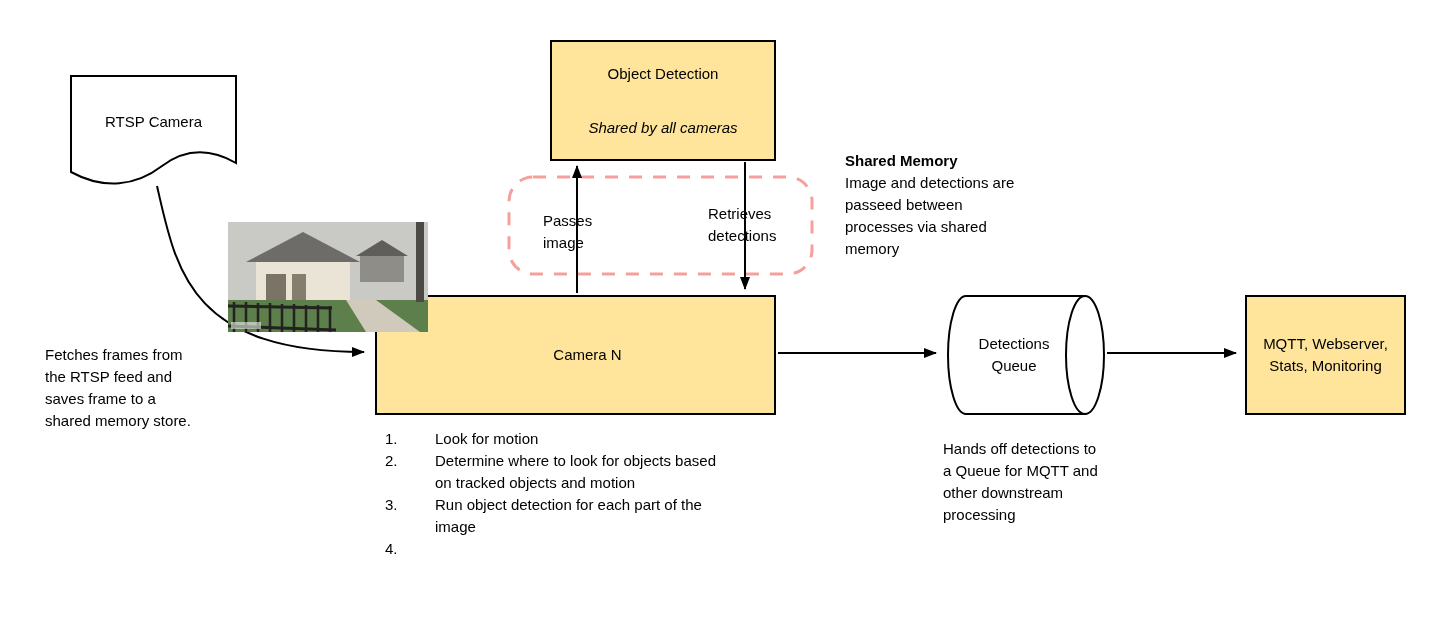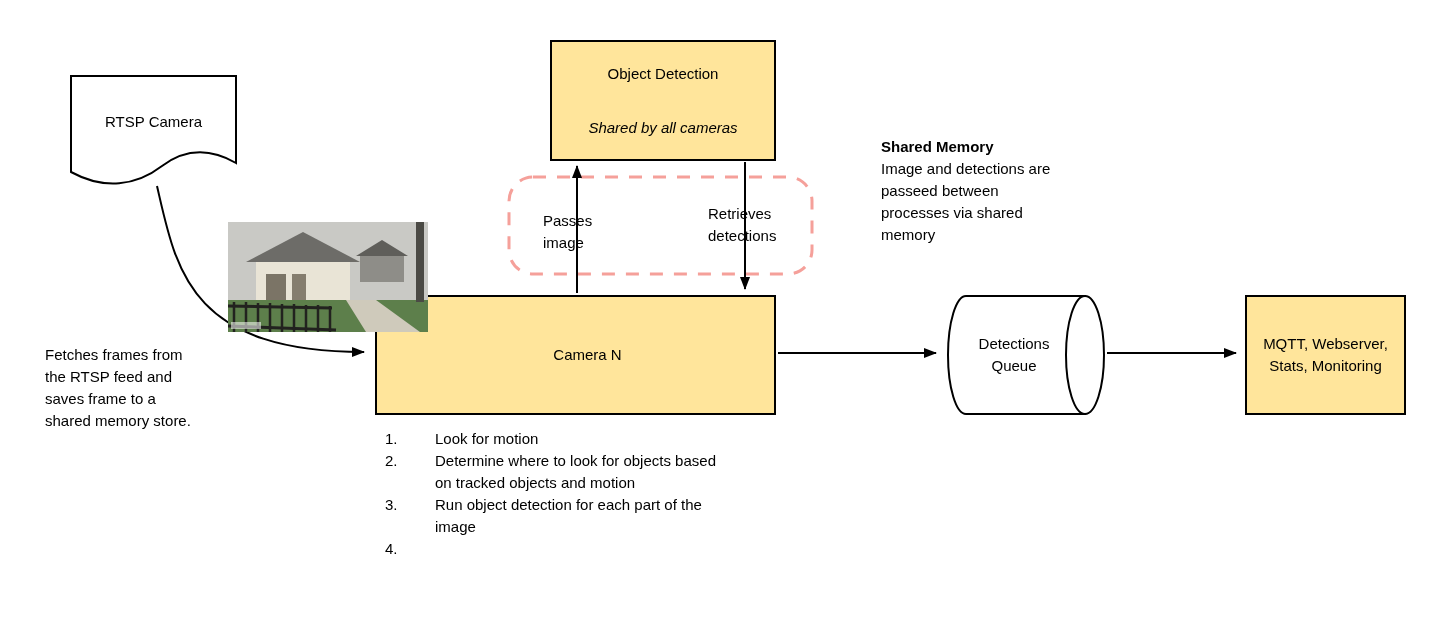--- a/index.html
+++ b/index.html
@@ -81,27 +81,28 @@
   </div>
 
   <div class="queue-label">
     <div>Detections Queue</div>
   </div>
 
   <div class="plainlabel" style="left:543px;top:210px;width:62px;">Passes image</div>
 
   <div class="plainlabel" style="left:708px;top:203px;width:84px;">Retrieves detections</div>
 
-  <div class="plainlabel" style="left:845px;top:136px;width:185px;margin-left:36px;">
+  <div class="plainlabel" style="left:845px;top:150px;width:185px;">
     <div class="bold">Shared Memory</div>
     <div>Image and detections are passeed between processes via shared memory</div>
   </div>
 
   <div class="plainlabel" style="left:45px;top:344px;width:150px;">Fetches frames from the RTSP feed and saves frame to a shared memory store.</div>
 
+  <div class="plainlabel" style="left:943px;top:438px;width:160px;">Hands off detections to a Queue for MQTT and other downstream processing</div>
 
   <div class="steps">
     <div class="step-row">
       <span class="step-num">1.</span>
       <span class="step-text">Look for motion</span>
     </div>
     <div class="step-row">
       <span class="step-num">2.</span>
       <span class="step-text">Determine where to look for objects based on tracked objects and motion</span>
     </div>

